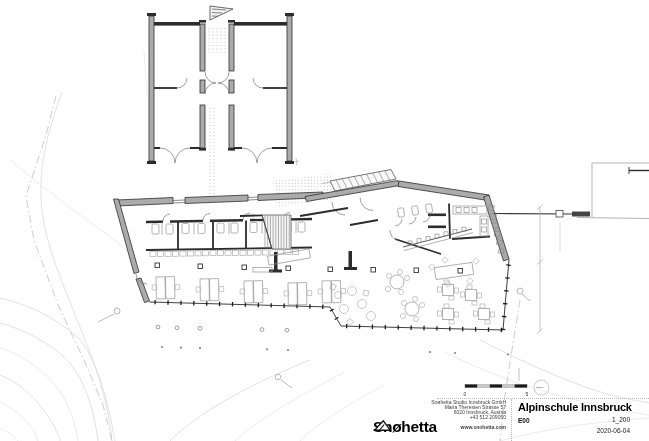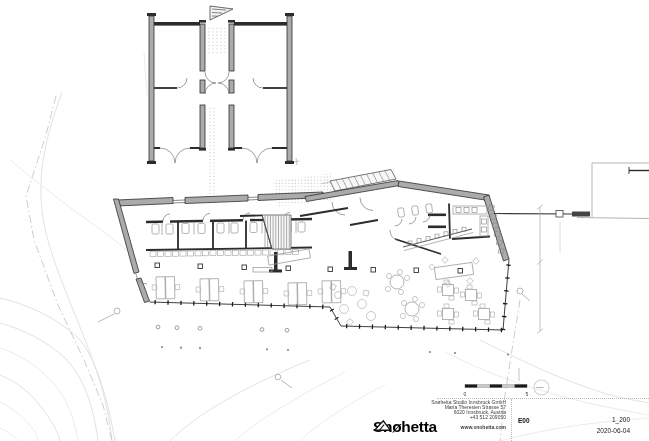--- a/index.html
+++ b/index.html
@@ -461,18 +461,19 @@
   </div>
 
   <div class="addr">
     <div>Snøhetta Studio Innsbruck GmbH</div>
     <div>Maria Theresien Strasse 57</div>
     <div>6020 Innsbruck, Austria</div>
     <div>+43 512 209050</div>
     <div class="web">www.snohetta.com</div>
   </div>
 
+  <div class="proj-title">Alpinschule Innsbruck</div>
   <div class="sheet-code">E00</div>
   <div class="meta-scale">1_200</div>
   <div class="meta-date">2020-06-04</div>
 </div>
 
 </div>
 
 </body></html>

